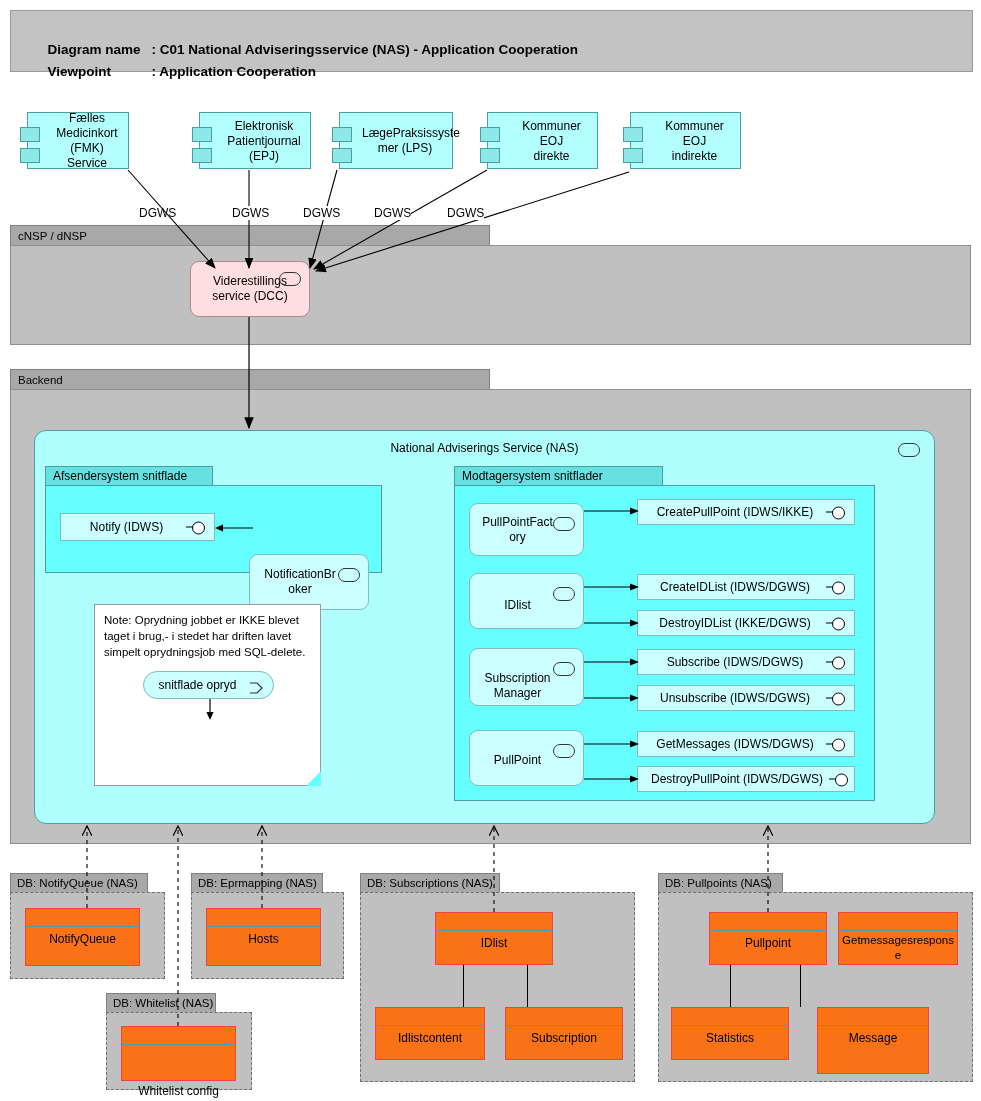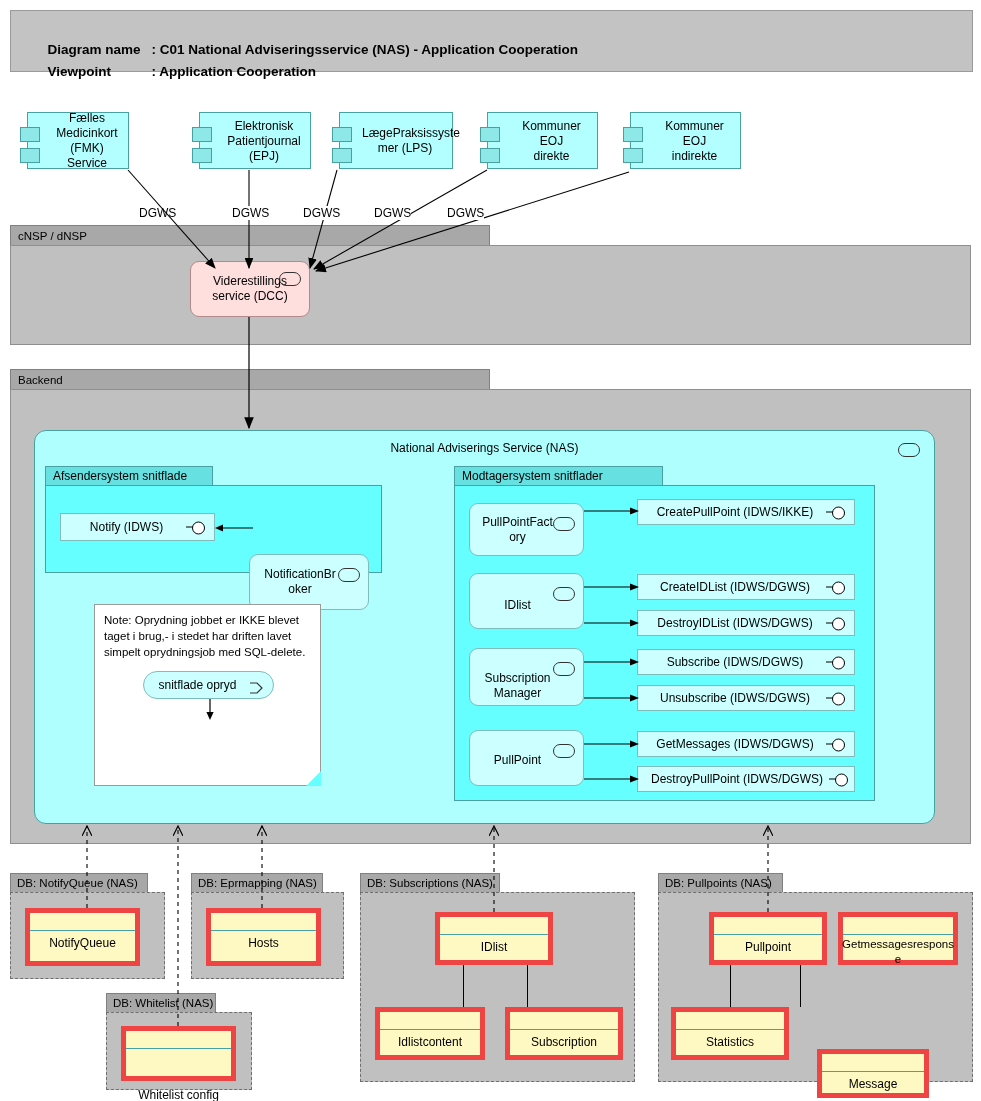--- a/index.html
+++ b/index.html
@@ -58,21 +58,21 @@
   .csvc .oval2{position:absolute;right:8px;top:13px;width:20px;height:12px;border:1.2px solid #333;border-radius:7px;}
 
   
   .note{background:#ffffff;border:1px solid #9a9a9a;}
   .note .txt{position:absolute;left:9px;right:6px;top:7px;font-size:11.5px;line-height:16px;color:#000;white-space:pre-line;}
   .note-fold{position:absolute;right:-1px;bottom:-1px;width:14px;height:14px;background:#66ffff;
              border-left:1px solid #9a9a9a;border-top:1px solid #9a9a9a;
              clip-path:polygon(100% 0,0 100%,100% 100%);}
 
   
-  .dbtable{background:#fef9c3;border:5px solid #ef4444;}
+  .dbtable{background:#f97316;border:1px solid #ef4444;}
   .dbtable .band{position:absolute;left:0;right:0;top:0;height:17px;border-bottom:1px solid #49a0a0;}
   .dbtable .lbl{position:absolute;left:4px;right:4px;top:17px;bottom:0;display:flex;align-items:flex-start;
                 justify-content:center;padding-top:6px;text-align:center;font-size:12px;line-height:15px;}
 
   .dbgrp-tab{background:#a8a8a8;border:1px solid #808080;border-bottom:none;}
   .dbgrp-tab span{position:absolute;left:6px;top:50%;transform:translateY(-50%);font-size:11.5px;white-space:nowrap;}
   .dbgrp-body{background:#c0c0c0;border:1px dashed #6f6f6f;}
 
   
   .edge{position:absolute;overflow:visible;pointer-events:none;}
@@ -225,21 +225,21 @@
     <div class="oval2"></div>
   </div>
   <div class="abs ifbar" style="left:637px;top:574px;width:218px;height:26px;">
     <div class="lbl">CreateIDList (IDWS/DGWS)</div>
     <div class="ifmark">
         <div class="stick"></div>
         <div class="circ"></div>
       </div>
   </div>
   <div class="abs ifbar" style="left:637px;top:610px;width:218px;height:26px;">
-    <div class="lbl">DestroyIDList (IDWS/DGWS)</div>
+    <div class="lbl">DestroyIDList (IKKE/DGWS)</div>
     <div class="ifmark">
         <div class="stick"></div>
         <div class="circ"></div>
       </div>
   </div>
   <div class="abs edge" style="left:584px;top:580px;width:55px;height:14px;">
     <svg width="55" height="14" viewBox="0 0 55 14">
         <line x1="0" y1="7" x2="50" y2="7" stroke="#000" stroke-width="1.2"></line>
         <polygon points="55,7 46,3.4 46,10.6" fill="#000"></polygon>
       </svg>
@@ -371,21 +371,21 @@
   </div>
   <div class="abs dbtable" style="left:838px;top:912px;width:120px;height:53px;">
     <div class="band"></div>
     <div class="lbl" style="padding-top: 3px; font-size: 11.5px; white-space: pre-line;">Getmessagesrespons
 e</div>
   </div>
   <div class="abs dbtable" style="left:671px;top:1007px;width:118px;height:53px;">
     <div class="band"></div>
     <div class="lbl">Statistics</div>
   </div>
-  <div class="abs dbtable" style="left:817px;top:1007px;width:112px;height:49px;margin-top:42px;">
+  <div class="abs dbtable" style="left:817px;top:1007px;width:112px;height:67px;">
     <div class="band"></div>
     <div class="lbl">Message</div>
   </div>
   <div class="abs vline" style="left:730px;top:965px;height:42px;"></div>
   <div class="abs vline" style="left:800px;top:965px;height:42px;"></div>
 
   <svg class="abs" style="left:0;top:0;width:981px;height:1101px;">
     <defs>
       <marker id="ar" markerWidth="10" markerHeight="8" refX="9" refY="4" orient="auto">
         <polygon points="0,0 10,4 0,8" fill="#000"></polygon>

